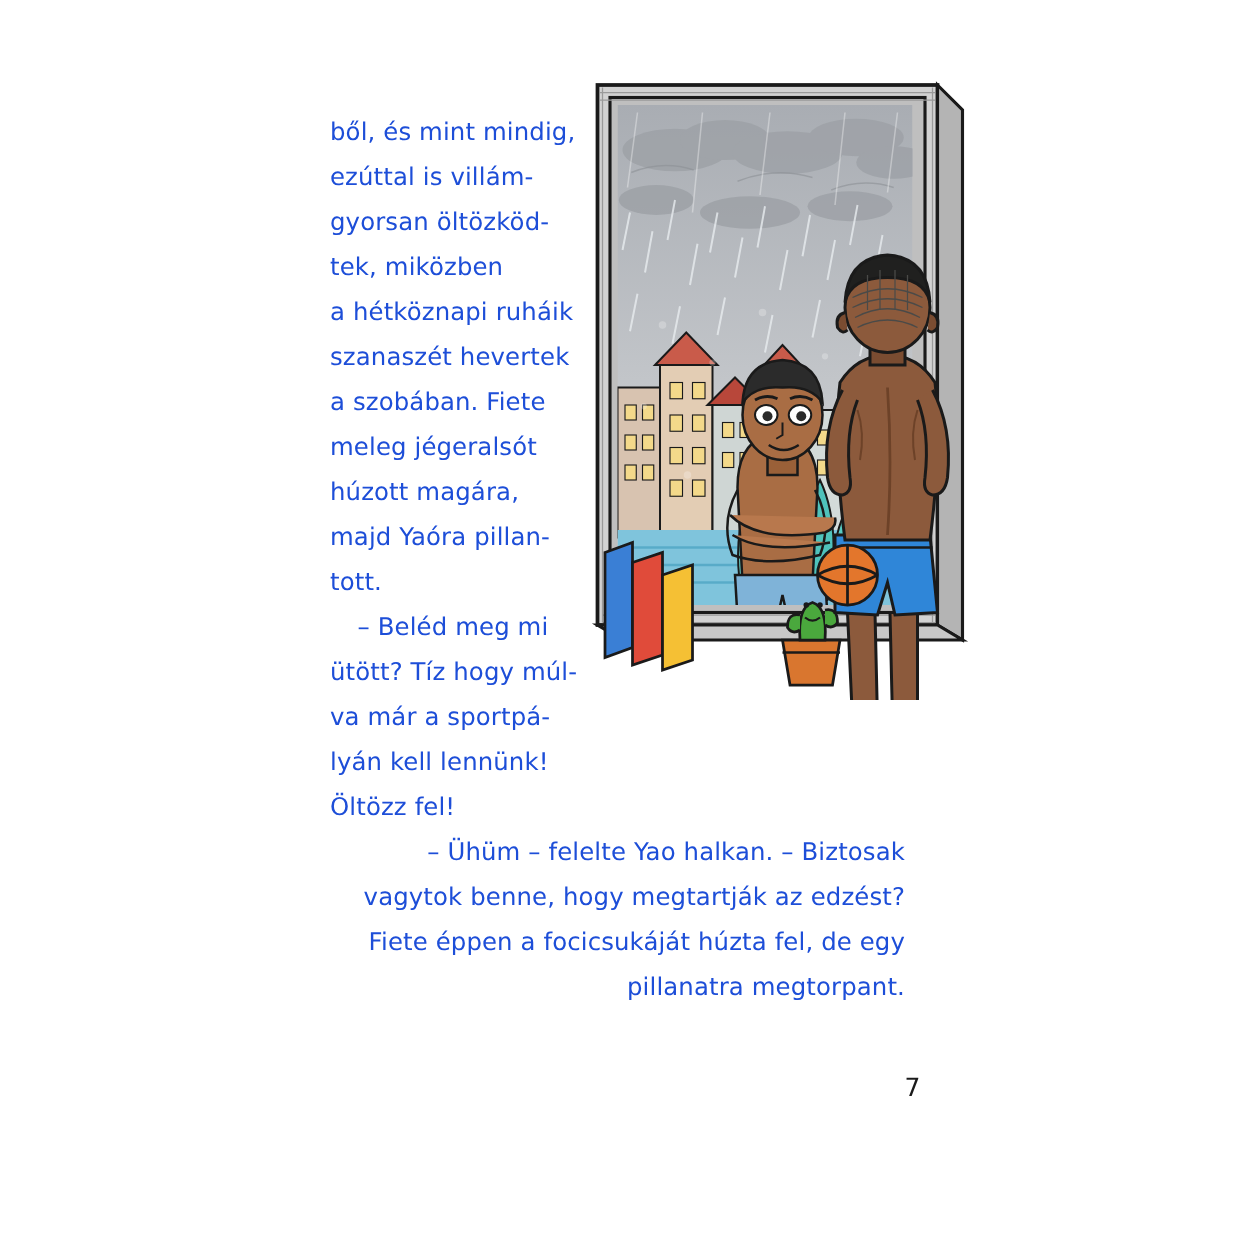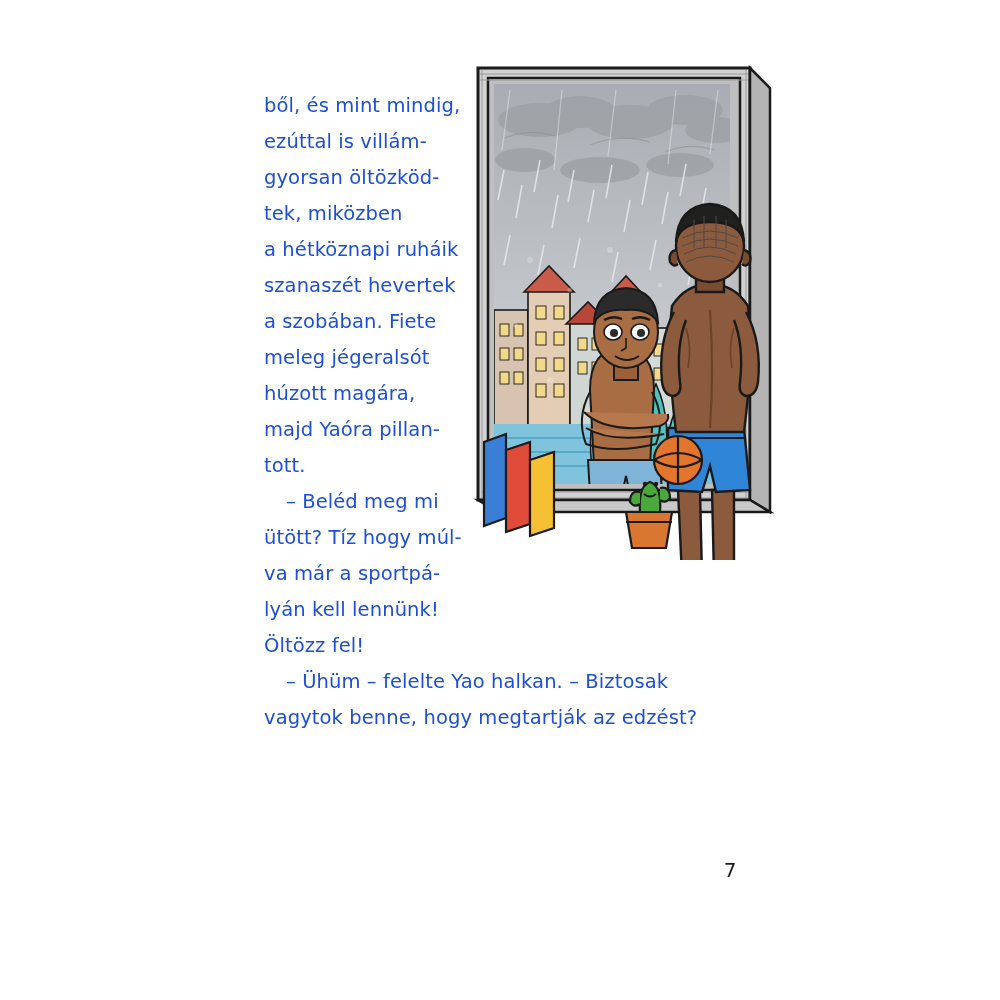--- a/index.html
+++ b/index.html
@@ -49,20 +49,21 @@
   }
   #text-column p {
     margin: 0;
     white-space: pre-line;
   }
   .narrow {
     width: 205px;
   }
   .wide {
     width: 460px;
+    text-align: right;
   }
   .indent {
     text-indent: 22px;
   }
 
   
   #page-number {
     position: absolute;
     left: 700px;
     top: 858px;
@@ -332,16 +333,18 @@
 meleg jégeralsót
 húzott magára,
 majd Yaóra pillan-
 tott.</p>
     <p class="narrow indent">– Beléd meg mi
 ütött? Tíz hogy múl-
 va már a sportpá-
 lyán kell lennünk! Öltözz fel!</p>
     <p class="wide indent">– Ühüm – felelte Yao halkan. – Biztosak
 vagytok benne, hogy megtartják az edzést?</p>
+    <p class="wide indent">Fiete éppen a focicsukáját húzta fel, de egy
+pillanatra megtorpant.</p>
   </div>
 
   <div id="page-number">7</div>
 </div>
 
 </body></html>

